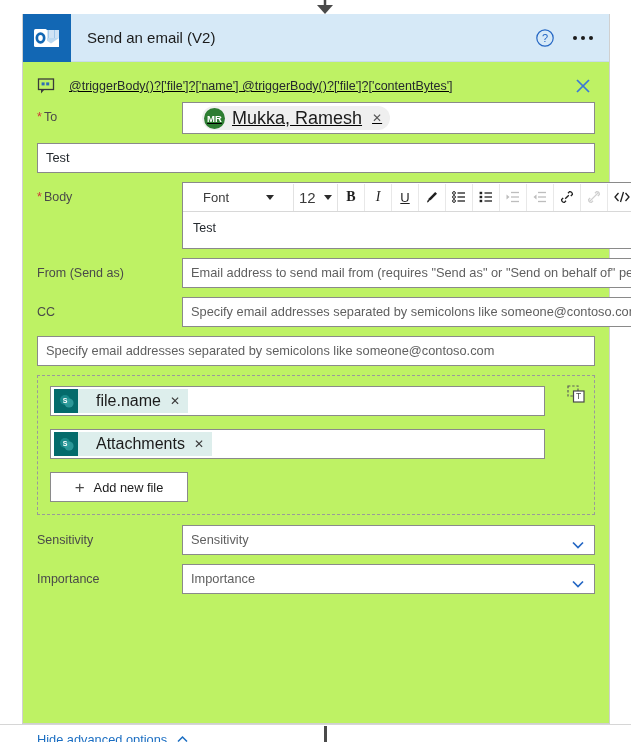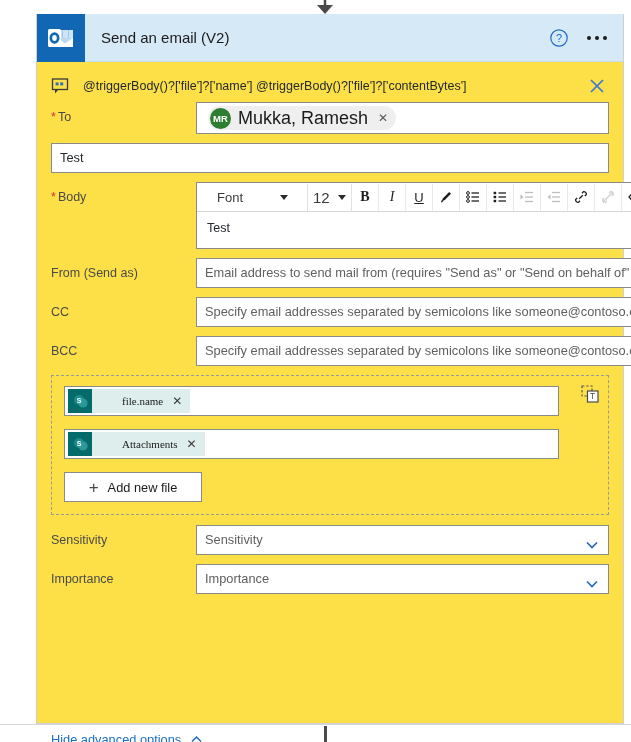--- a/index.html
+++ b/index.html
@@ -24,23 +24,23 @@
     position: absolute; left: 0; top: 724px; width: 631px; height: 18px;
     border-top: 1px solid #d6d6d6;
   }
   .conn-line-bottom {
     position: absolute; left: 324px; top: 726px; width: 3px; height: 16px;
     background: #4a4a4a;
   }
 
   
   .card {
-    position: absolute; left: 36px; top: 14px;
+    position: absolute; left: 22px; top: 14px;
     width: 588px; height: 710px;
-    background: #fde047;
+    background: #bef264;
     border: 1px solid #d0d0d0;
     border-top: none;
   }
 
   
   .card-header {
     display: flex; align-items: center;
     height: 48px;
     background: #d6e9f7;
     border-bottom: 1px solid #c7dcea;
@@ -76,20 +76,21 @@
     position: relative;
     padding: 0 14px;
     height: 660px;
   }
 
   
   .expr-row {
     display: flex; align-items: center;
     height: 40px;
     padding-top: 8px;
+    text-decoration: underline;
   }
   .expr-icon { width: 20px; height: 18px; flex: 0 0 20px; margin-right: 12px; }
   .expr-text {
     font-size: 12.5px; color: #24292e;
     white-space: nowrap; overflow: hidden;
     flex: 1 1 auto;
   }
   .expr-close {
     width: 20px; height: 20px; color: #3b78d8; flex: 0 0 20px;
     margin-right: 2px;
@@ -116,21 +117,21 @@
     font-size: 12.8px; color: #24292e;
     padding: 0 8px;
     line-height: 28px;
     overflow: hidden; white-space: nowrap;
   }
   .inp.ph { color: #5f5f5f; }
 
   
   .people-field {
     min-height: 32px; border: 1px solid #8a8a8a; background: #fff;
-    padding: 3px 11px; display: flex; align-items: center;
+    padding: 3px 19px; display: flex; align-items: center; text-decoration: underline;
   }
   .chip-person {
     display: inline-flex; align-items: center;
     background: #efefef; border-radius: 13px;
     height: 24px; padding: 0 8px 0 2px;
   }
   .avatar {
     width: 21px; height: 21px; border-radius: 50%;
     background: #2d7d32; color: #fff;
     font-size: 9.5px; font-weight: bold;
@@ -203,21 +204,21 @@
   .chip-token {
     display: inline-flex; align-items: center;
     background: #ddeeec; height: 24px; padding-right: 8px;
   }
   .sp-icon {
     width: 24px; height: 24px; background: #046b6b;
     display: flex; align-items: center; justify-content: center;
     flex: 0 0 24px;
   }
   .chip-token .tk {
-    font-size: 11px; color: #1b1b1b; margin-left: 30px; font-family: Liberation Serif, serif;
+    font-size: 16px; color: #1b1b1b; margin-left: 18px;
   }
   .chip-token .tx { margin-left: 9px; font-size: 12px; color: #3a3a3a; }
   .add-item {
     display: inline-flex; align-items: center; justify-content: center;
     border: 1px solid #8a8a8a; background: #fff;
     height: 30px; width: 138px;
     font-size: 12.8px; color: #1b1b1b;
   }
   .add-item .plus {
     font-size: 17px; color: #4a4a4a; margin-right: 9px; font-weight: 300;
@@ -428,21 +429,20 @@
       </div>
 
       <div class="row">
         <div class="row-label">CC</div>
         <div class="row-control">
           <div class="inp ph">Specify email addresses separated by semicolons like someone@contoso.com</div>
         </div>
       </div>
 
       <div class="row">
-        <div class="row-label">BCC</div>
         <div class="row-control">
           <div class="inp ph">Specify email addresses separated by semicolons like someone@contoso.com</div>
         </div>
       </div>
 
       <div class="attach-group">
         <div class="attach-del">
           <svg width="18" height="18" viewBox="0 0 18 18">
             <rect x="1" y="1" width="10" height="10" fill="none" stroke="#5a5a5a" stroke-width="1.2" stroke-dasharray="2.4,1.8"></rect>
             <rect x="6.5" y="6" width="10.5" height="11" fill="#ffffff" stroke="#4a4a4a" stroke-width="1.2"></rect>

